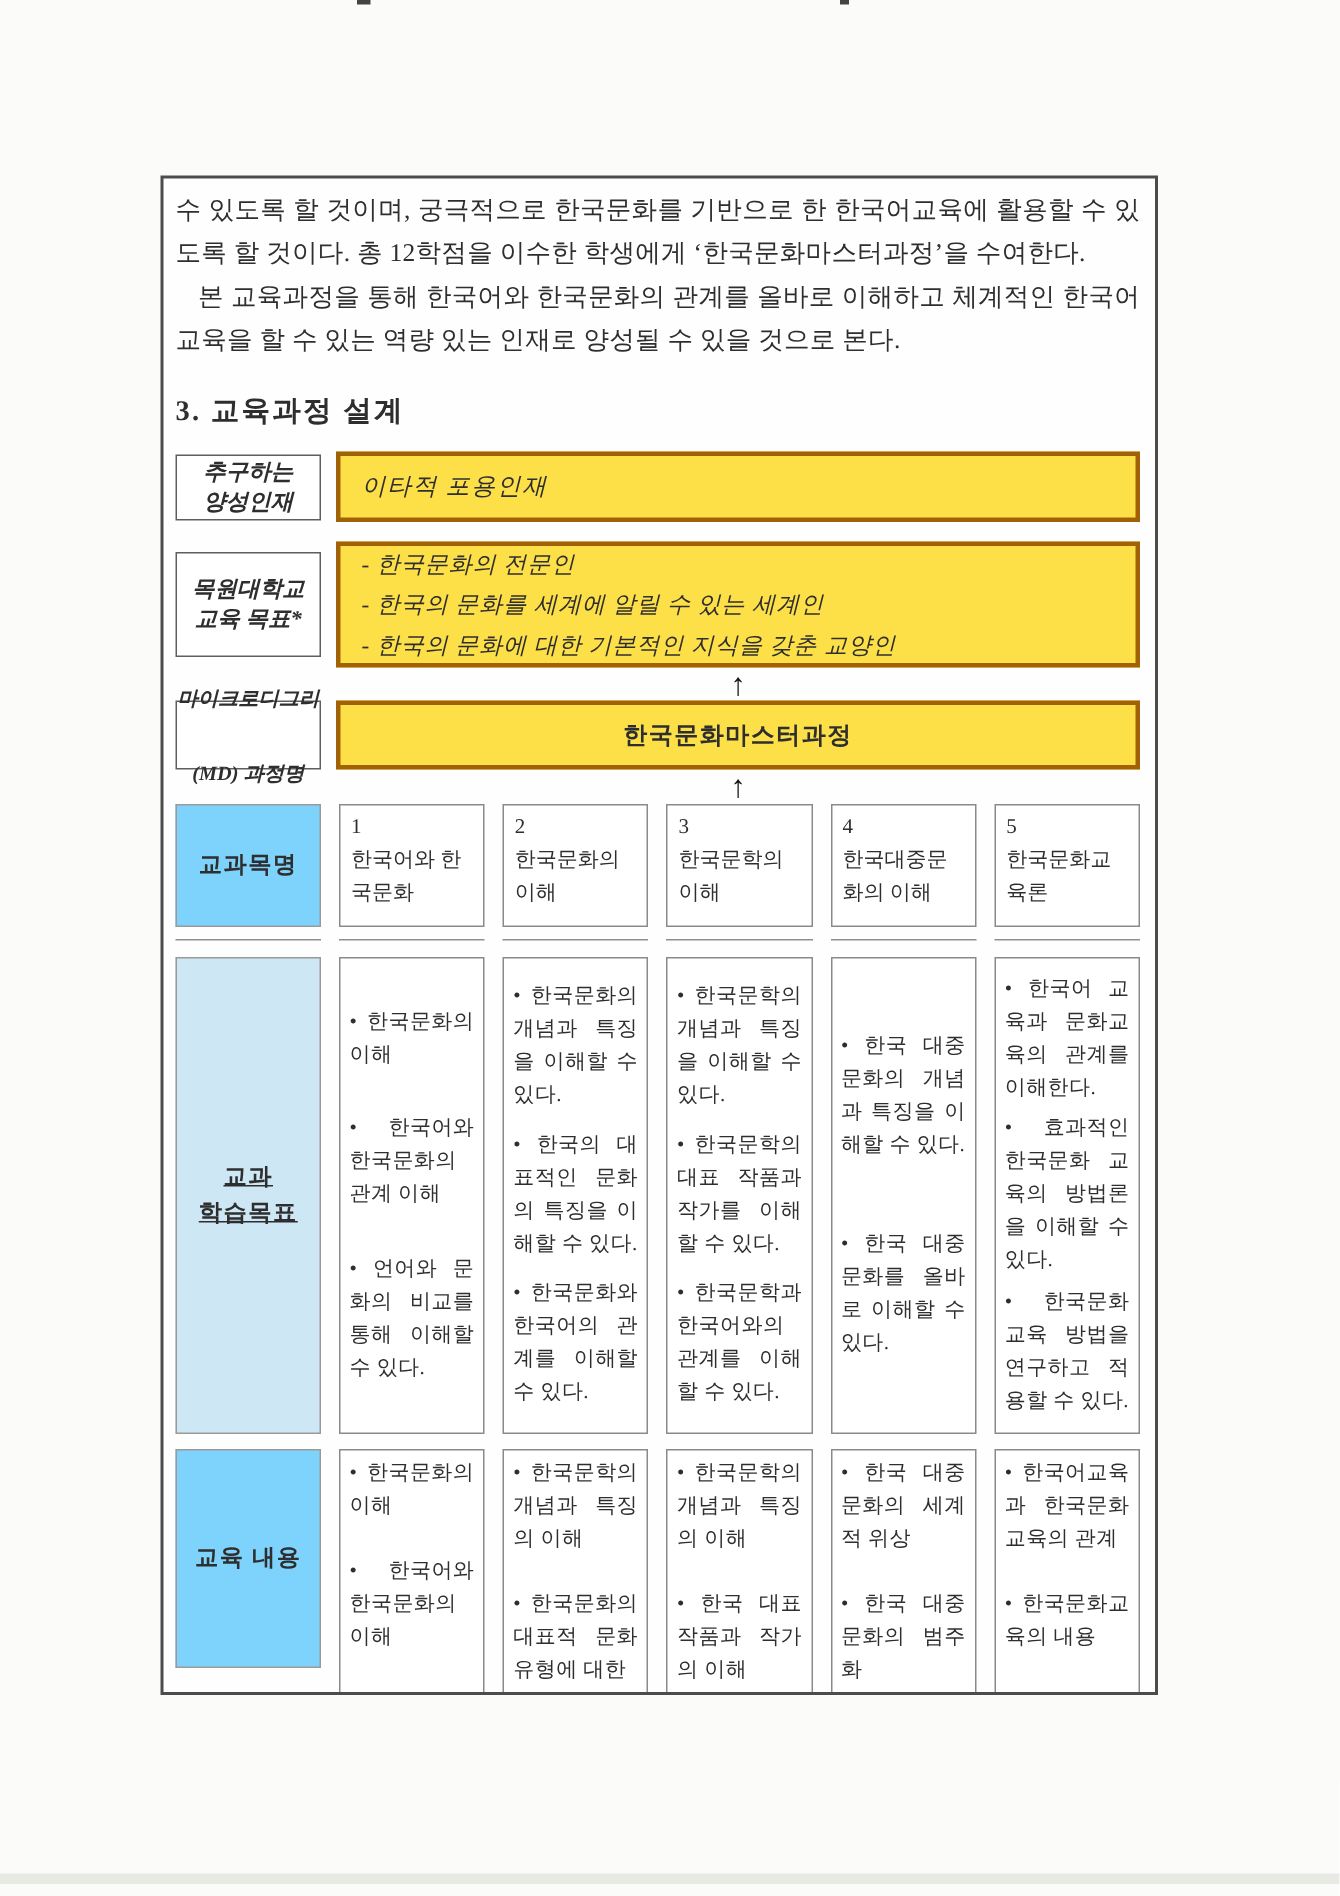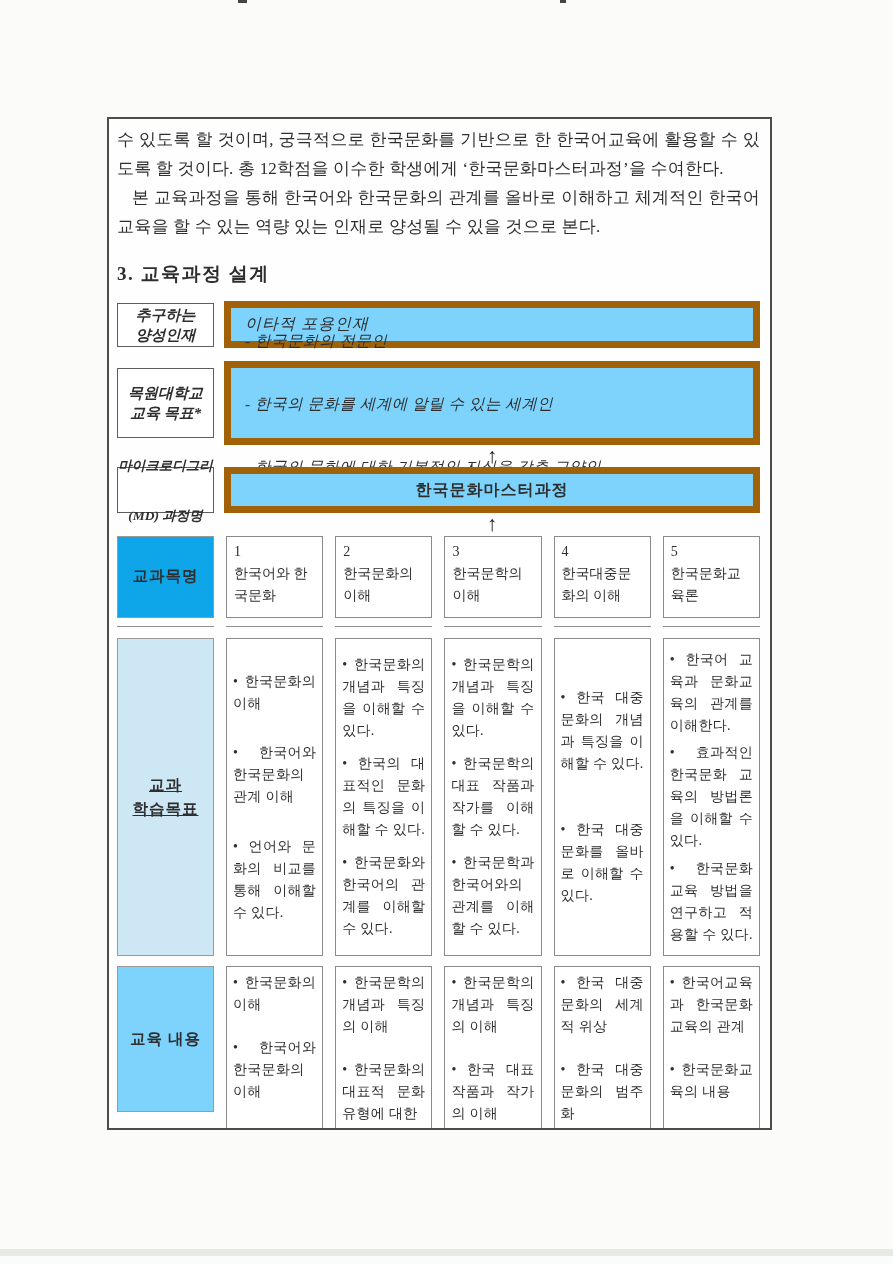--- a/index.html
+++ b/index.html
@@ -22,26 +22,26 @@
   .row{display:grid;grid-template-columns:97px 1fr;gap:0 10px;align-items:center;}
   .r1{margin-top:14px;}
   .r2{margin-top:13px;}
   .labelbox{
     box-sizing:border-box;border:1.5px solid #5e5e5e;background:#fff;
     display:flex;flex-direction:column;align-items:center;justify-content:center;
     text-align:center;font-weight:bold;font-size:15px;line-height:20px;font-style:italic;
   }
   .lb-sm{font-size:13.5px;line-height:19px;gap:31px;}
   .valuebox{
-    box-sizing:border-box;border:7px solid #a16207;background:#7dd3fc;
+    box-sizing:border-box;border:3px solid #a16207;background:#fde047;
     display:flex;flex-direction:column;justify-content:center;
   }
   .h44{height:44px;} .h47{height:47px;} .h70{height:70px;} .h84{height:84px;} .h46{height:46px;}
   .italicval{font-style:italic;font-size:16px;padding-left:14px;letter-spacing:1px;}
-  .goalitems{padding:20px 14px;gap:36px;}
+  .goalitems{padding:20px 14px;}
   .goalitems p{margin:0;font-style:italic;font-size:15.5px;line-height:27px;letter-spacing:0.5px;}
   .centerval{align-items:center;font-size:16px;font-weight:600;letter-spacing:1px;}
   .arrow-row{display:grid;grid-template-columns:97px 1fr;gap:0 10px;margin-top:1px;}
   .arrow{text-align:center;font-size:21px;font-weight:bold;line-height:21px;color:#161616;}
 
   .grid6{display:grid;grid-template-columns:97px repeat(5,1fr);gap:0 12px;margin-top:1px;}
   .bluebox{
     box-sizing:border-box;border:1px solid #9a9a9a;
     display:flex;flex-direction:column;align-items:center;justify-content:center;
     text-align:center;font-weight:bold;font-size:15.5px;line-height:24px;letter-spacing:1px;
@@ -112,21 +112,21 @@
     </div>
     <div class="valuebox h46 centerval">한국문화마스터과정</div>
   </div>
 
   <div class="arrow-row">
     <div></div>
     <div class="arrow">↑</div>
   </div>
 
   <div class="grid6">
-    <div class="bluebox" style="height:82px;background:#0ea5e9;font-family:Liberation Mono, monospace;">교과목명</div>
+    <div class="bluebox" style="height:82px;background:#7dd3fc;">교과목명</div>
     <div class="cellbox subjectbox">
       <span class="no">1</span>
       <span class="nm">한국어와 한국문화</span>
     </div>
     <div class="cellbox subjectbox">
       <span class="no">2</span>
       <span class="nm">한국문화의 이해</span>
     </div>
     <div class="cellbox subjectbox">
       <span class="no">3</span>

